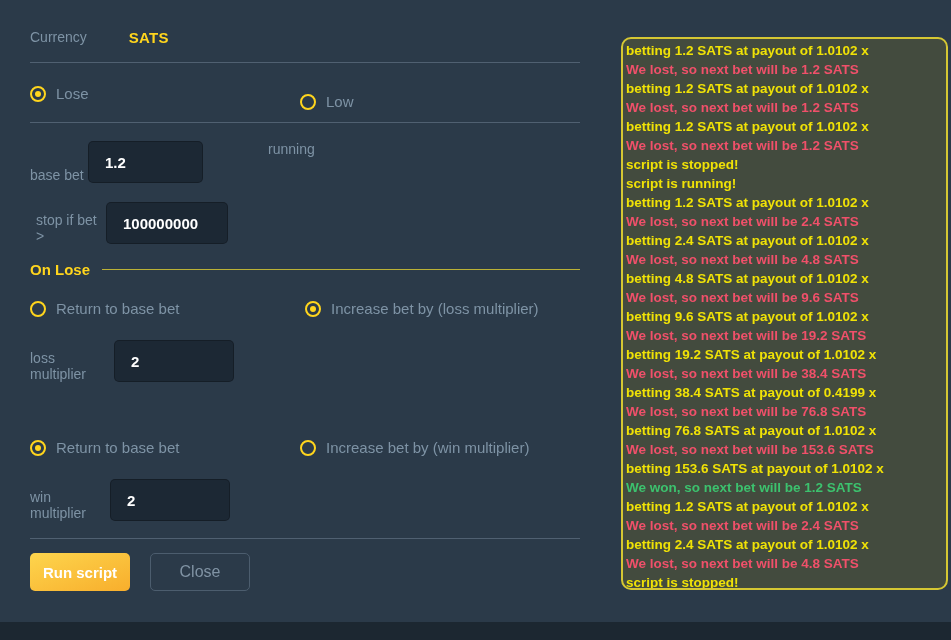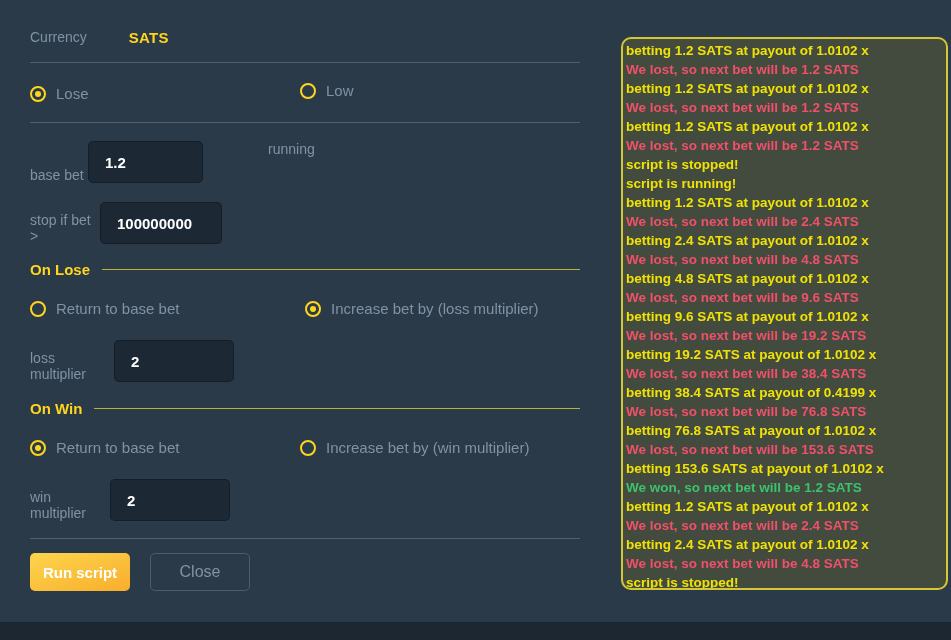--- a/index.html
+++ b/index.html
@@ -78,35 +78,35 @@
     <span class="currency-value">SATS</span>
   </div>
   <div class="abs divider" style="top:62px;"></div>
 
   <div class="abs radio-item" style="left:30px;top:85px;">
     <span class="radio checked">
         <span class="dot"></span>
       </span>
     <span class="label">Lose</span>
   </div>
-  <div class="abs radio-item" style="left:300px;top:82px;">
+  <div class="abs radio-item" style="left:300px;top:93px;">
     <span class="radio"></span>
     <span class="label">Low</span>
   </div>
   <div class="abs divider" style="top:122px;"></div>
 
   <div class="abs field" style="left:30px;top:141px;">
     <span class="label" style="width:58px;">base bet</span>
     <input style="width: 115px;" value="1.2">
   </div>
   <div class="abs field" style="left:268px;top:141px;">
     <span class="label" style="width:47px;">running</span>
   </div>
 
-  <div class="abs field" style="left:30px;top:202px;">
+  <div class="abs field" style="left:36px;top:202px;">
     <span class="label" style="width:70px;">stop if bet &gt;</span>
     <input style="width: 122px;" value="100000000">
   </div>
 
   <div class="abs section-head" style="top:261px;">
     <span class="section-title">On Lose</span>
     <span class="section-line"></span>
   </div>
   <div class="abs radio-item" style="left:30px;top:300px;">
     <span class="radio"></span>
@@ -116,24 +116,20 @@
     <span class="radio checked">
         <span class="dot"></span>
       </span>
     <span class="label">Increase bet by (loss multiplier)</span>
   </div>
   <div class="abs field" style="left:30px;top:340px;">
     <span class="label" style="width:84px;">loss multiplier</span>
     <input style="width: 120px;" value="2">
   </div>
 
-  <div class="abs section-head" style="top:400px;">
-    <span class="section-title">On Win</span>
-    <span class="section-line"></span>
-  </div>
   <div class="abs radio-item" style="left:30px;top:439px;">
     <span class="radio checked">
         <span class="dot"></span>
       </span>
     <span class="label">Return to base bet</span>
   </div>
   <div class="abs radio-item" style="left:300px;top:439px;">
     <span class="radio"></span>
     <span class="label">Increase bet by (win multiplier)</span>
   </div>

